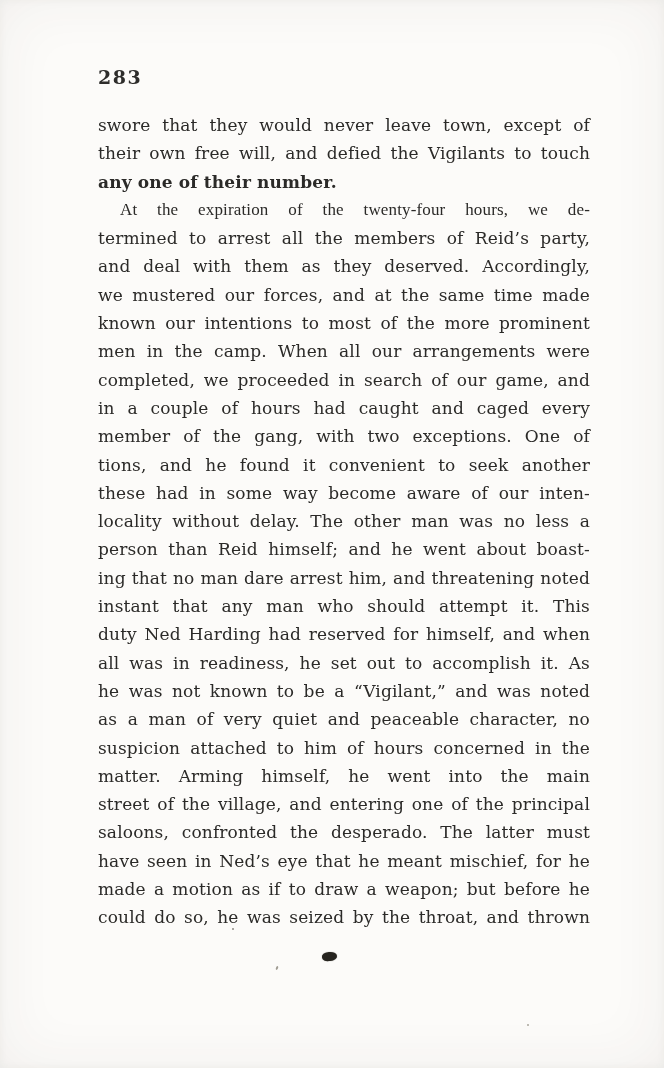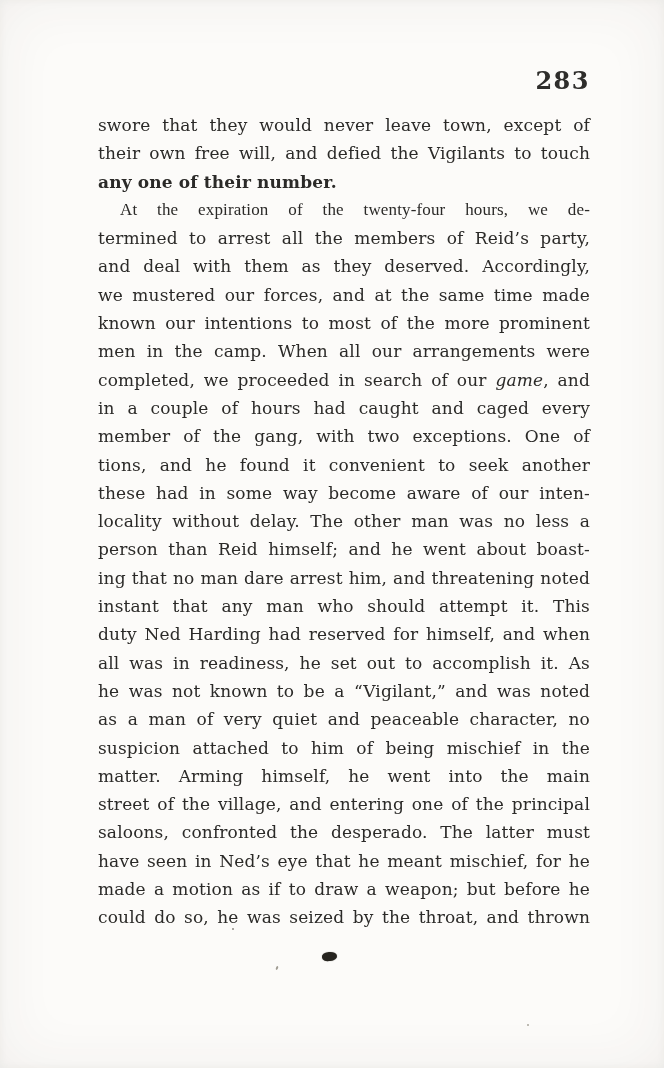--- a/index.html
+++ b/index.html
@@ -16,22 +16,22 @@
     background: #fcfbf9;
     box-shadow: inset 0 0 60px rgba(60,55,45,0.06), inset 0 0 8px rgba(60,55,45,0.05);
     overflow: hidden;
     color: #2b2a28;
   }
   .page-number {
     position: absolute;
     top: 66px;
     left: 98px;
     width: 492px;
-    text-align: right;
-    font-size: 24px;
+    text-align: left;
+    font-size: 19px;
     font-weight: 700;
     letter-spacing: 1.5px;
     color: #2e2d2b;
   }
   .page-text {
     position: absolute;
     top: 111px;
     left: 98px;
     width: 492px;
     font-size: 17px;
@@ -46,21 +46,20 @@
   }
   .line.indent {
     text-indent: 22px;
     font-family: Liberation Serif, serif;
   }
   .line.para-end {
     text-align-last: left;
     font-weight: bold;
   }
   .italic {
-    font-style: italic;
   }
   .ink-blot {
     position: absolute;
     left: 322px;
     top: 952px;
     width: 15px;
     height: 9px;
     background: #26241f;
     border-radius: 50% 60% 55% 50%;
     transform: rotate(-6deg);
@@ -97,21 +96,21 @@
       <div class="line"><span>tions, and he found it convenient to seek another</span></div>
       <div class="line"><span>these had in some way become aware of our inten-</span></div>
       <div class="line"><span>locality without delay. The other man was no less a</span></div>
       <div class="line"><span>person than Reid himself; and he went about boast-</span></div>
       <div class="line"><span>ing that no man dare arrest him, and threatening noted</span></div>
       <div class="line"><span>instant that any man who should attempt it. This</span></div>
       <div class="line"><span>duty Ned Harding had reserved for himself, and when</span></div>
       <div class="line"><span>all was in readiness, he set out to accomplish it. As</span></div>
       <div class="line"><span>he was not known to be a “Vigilant,” and was noted</span></div>
       <div class="line"><span>as a man of very quiet and peaceable character, no</span></div>
-      <div class="line"><span>suspicion attached to him of being mischief in the</span></div>
+      <div class="line"><span>suspicion attached to him of hours concerned in the</span></div>
       <div class="line"><span>matter. Arming himself, he went into the main</span></div>
       <div class="line"><span>street of the village, and entering one of the principal</span></div>
       <div class="line"><span>saloons, confronted the desperado. The latter must</span></div>
       <div class="line"><span>have seen in Ned’s eye that he meant mischief, for he</span></div>
       <div class="line"><span>made a motion as if to draw a weapon; but before he</span></div>
       <div class="line"><span>could do so, he was seized by the throat, and thrown</span></div>
     </div>
 
   <div class="ink-blot"></div>
   <div class="speck speck-1"></div>

